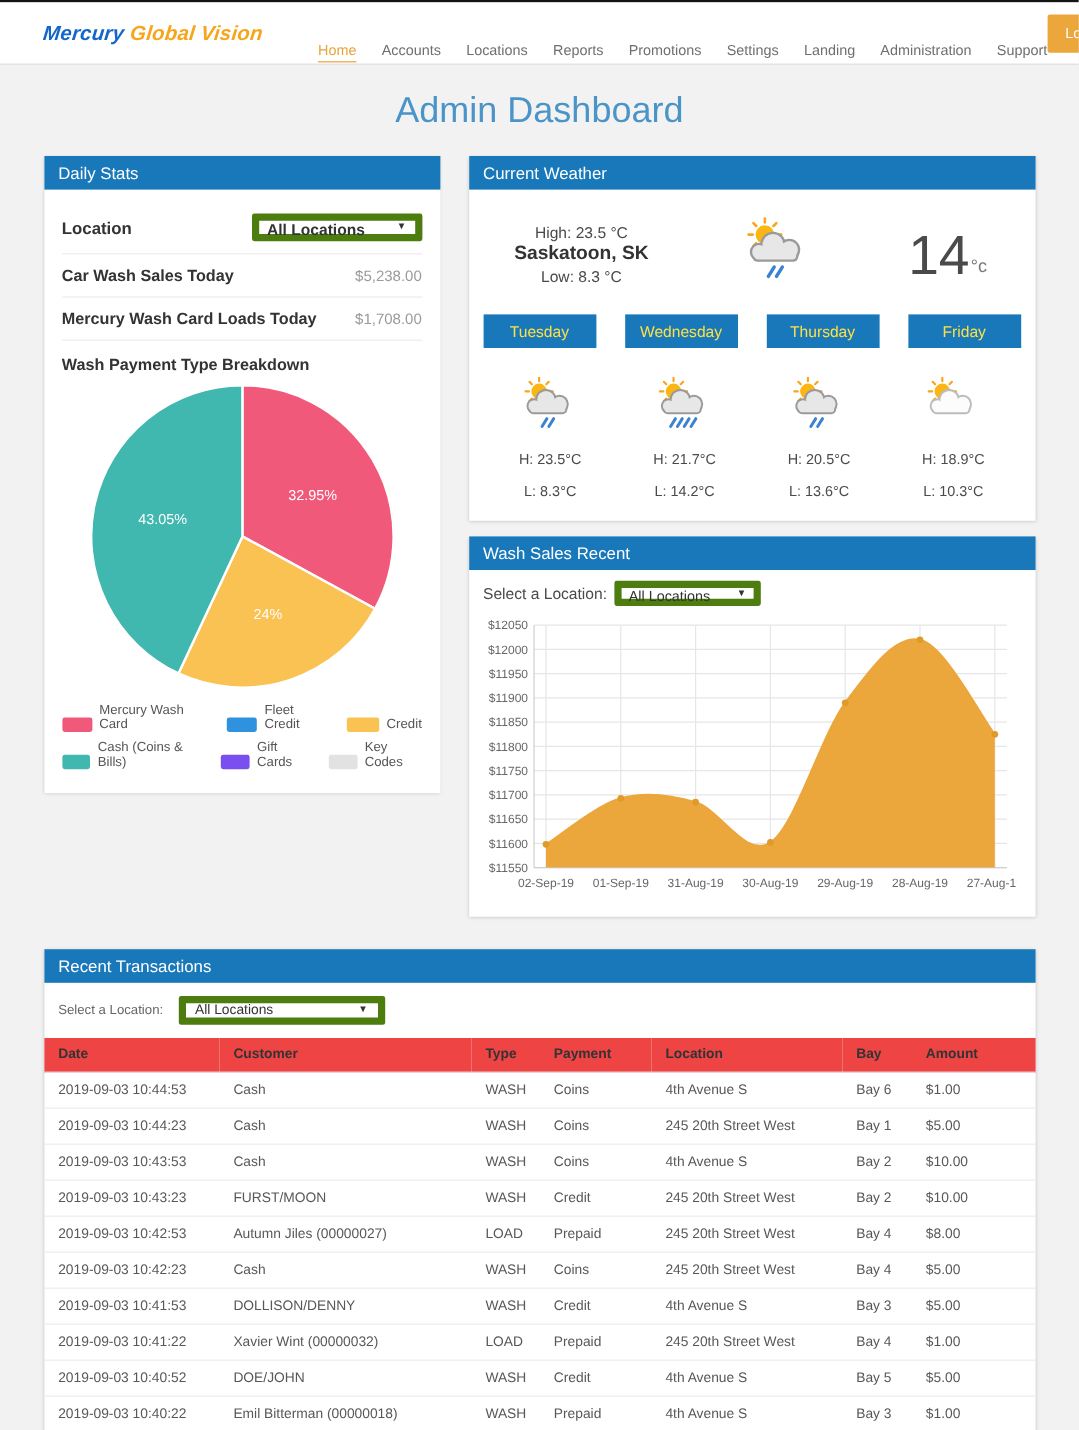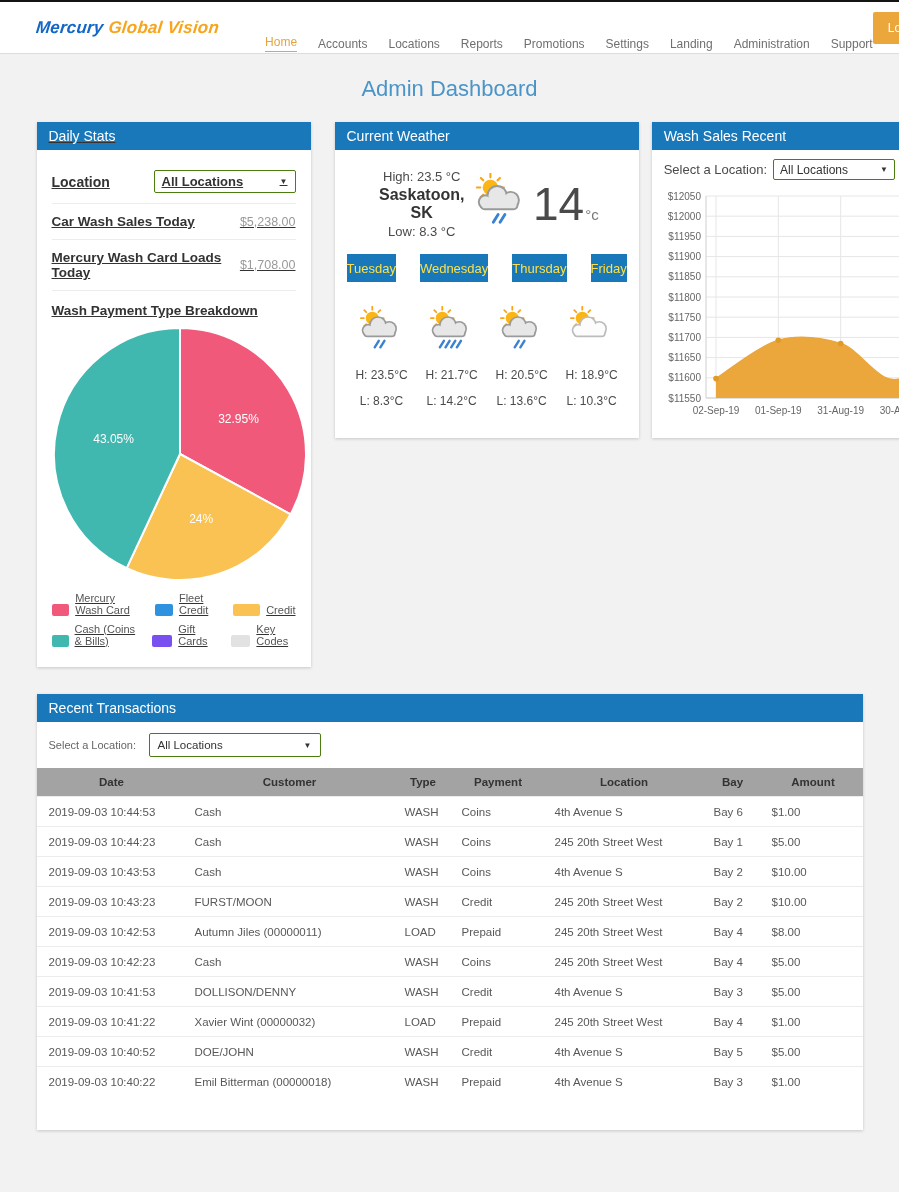--- a/index.html
+++ b/index.html
@@ -5,41 +5,41 @@
   * { margin:0; padding:0; box-sizing:border-box; }
   html,body { width:899px; }
   body { background:#f2f2f2; font-family:"Liberation Sans", sans-serif; color:#333; }
   .topline { height:2px; background:#141414; }
 
   
   .nav { background:#fff; height:52px; display:flex; align-items:center; padding:0 38px 0 36px; border-bottom:1px solid #ddd; }
   .logo { font-size:17px; font-weight:bold; font-style:italic; letter-spacing:.2px; transform:skewX(-6deg); white-space:nowrap; }
   .logo .p1 { color:#1467c8; }
   .logo .p2 { color:#f7a51d; }
-  .nav-menu { display:flex; align-items:center; gap:21px; margin-left:46px;margin-top:32px; }
+  .nav-menu { display:flex; align-items:flex-start; gap:21px; margin-left:46px;margin-top:32px; }
   .nav-item { font-size:12px; color:#6f6f6f; text-decoration:none; cursor:pointer; white-space:nowrap; }
   .nav-item.active { color:#e8a33c; border-bottom:1px solid #e8a33c; padding-bottom:2px; }
   .logout-btn { margin-left:auto; background:#eba63c; color:#fff; font-size:12px; border:none; padding:9px 15px; border-radius:2px; cursor:pointer; }
 
   
   .main { width:826px; margin:0 auto; }
-  .page-title { text-align:center; color:#4b94c8; font-size:22px; font-weight:normal; margin:22px 0 20px; }
+  .page-title { text-align:center; color:#4b94c8; font-size:30px; font-weight:normal; margin:22px 0 20px; }
   .row1 { display:flex; gap:24px; align-items:flex-start; }
-  .col-right { width:472px; display:flex; flex-direction:row; gap:13px; }
+  .col-right { width:472px; display:flex; flex-direction:column; gap:13px; }
 
   .panel { background:#fff; box-shadow:0 1px 3px rgba(0,0,0,.18); }
   .panel-header { background:#1878ba; color:#fff; font-size:14px; padding:6px 12px; height:28px; display:flex; align-items:center; }
 
   
-  .daily { width:274px;text-decoration:underline; }
+  .daily { width:330px; }
   .daily-body { padding:10px 15px 12px; }
   .stat-line { display:flex; justify-content:space-between; align-items:center; padding:10px 0; border-bottom:1px solid #ececec; }
   .stat-line .lbl { font-weight:bold; font-size:13.5px; color:#333; }
   .stat-line .val { font-size:12.5px; color:#9a9a9a; }
-  .fake-select { border:1px solid #4d7c0f; border-radius:2px; background:#fff; display:inline-flex; align-items:center; justify-content:space-between; cursor:pointer; }
+  .fake-select { border:6px solid #4d7c0f; border-radius:2px; background:#fff; display:inline-flex; align-items:flex-start; justify-content:space-between; cursor:pointer; }
   .sel-loc { width:142px; height:23px; padding:0 7px; font-weight:bold; font-size:13px; }
   .caret { font-size:8px; color:#333; }
   .breakdown-title { font-weight:bold; font-size:13.5px; margin:12px 0 4px; }
   .pie-wrap { width:256px; margin:8px auto 6px; }
   .legend { margin:2px 0 8px; }
   .legend-row { display:flex; justify-content:center; gap:16px; margin-bottom:7px; }
   .legend-item { display:flex; align-items:flex-end; gap:6px; }
   .legend-swatch { width:27px; height:12px; border-radius:2px; }
   .legend-label { font-size:11px; color:#555; }
 
@@ -64,21 +64,21 @@
   .sales-select-label { font-size:13px; color:#4a4a4a; }
   .sel-sales { width:122px; height:21px; padding:0 6px; font-size:12px; }
   .sales-chart-wrap { padding:4px 6px 10px 8px; }
 
   
   .trans { margin:27px 0 14px; }
   .trans-select-row { display:flex; align-items:center; padding:11px 12px; }
   .trans-select-label { font-size:11px; color:#666; width:100px; }
   .sel-trans { width:172px; height:24px; padding:0 8px; font-size:11.5px; }
   table.trans-table { width:100%; border-collapse:collapse; table-layout:fixed; }
-  .trans-table th { background:#a3a3a3; font-size:11.5px; color:#333; text-align:center; padding:8px 8px 8px 12px; }
+  .trans-table th { background:#ef4444; font-size:11.5px; color:#333; text-align:left; padding:8px 8px 8px 12px; }
   .trans-table td { font-size:11.5px; color:#585858; padding:8.5px 8px 8.5px 12px; border-top:1px solid #ececec; white-space:nowrap; overflow:hidden; }
   .btn-row { display:flex; justify-content:center; gap:16px; padding:16px 0 18px; }
 
   svg text { font-family:"Liberation Sans", sans-serif; }
 </style>
 </head>
 <body>
 
 <div class="topline"></div>
 
@@ -449,21 +449,21 @@
             <td>2019-09-03 10:43:23</td>
             <td>FURST/MOON</td>
             <td>WASH</td>
             <td>Credit</td>
             <td>245 20th Street West</td>
             <td>Bay 2</td>
             <td>$10.00</td>
           </tr>
           <tr>
             <td>2019-09-03 10:42:53</td>
-            <td>Autumn Jiles (00000011)</td>
+            <td>Autumn Jiles (00000027)</td>
             <td>LOAD</td>
             <td>Prepaid</td>
             <td>245 20th Street West</td>
             <td>Bay 4</td>
             <td>$8.00</td>
           </tr>
           <tr>
             <td>2019-09-03 10:42:23</td>
             <td>Cash</td>
             <td>WASH</td>

